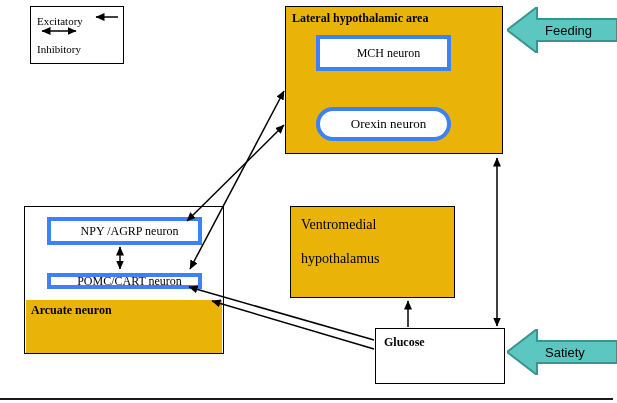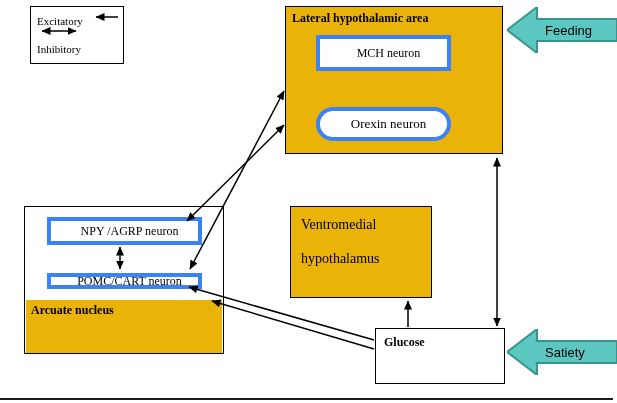--- a/index.html
+++ b/index.html
@@ -73,24 +73,24 @@
   </div>
 
   <div class="box white-bg" style="left:8px; top:206px; width:200px; height:148px;margin-left:16px;">
     <div class="abs gray-bg" style="left:1px; top:93px; width:196px; height:53px;"></div>
     <div class="neuron-box" style="left:22px; top:10px; width:155px; height:28px;">
       <span>NPY /AGRP neuron</span>
     </div>
     <div class="neuron-box" style="left:22px; top:66px; width:155px; height:16px;">
       <span>POMC/CART neuron</span>
     </div>
-    <div class="title abs" style="left:6px; top:96px;">Arcuate nucleus</div>
+    <div class="title abs" style="left:6px; top:96px;">Arcuate neuron</div>
   </div>
 
-  <div class="box gray-bg" style="left:290px; top:206px; width:142px; height:92px;">
+  <div class="box gray-bg" style="left:290px; top:206px; width:165px; height:92px;">
     <div class="vmh-text" style="top:10px;">Ventromedial</div>
     <div class="vmh-text" style="top:44px;">hypothalamus</div>
   </div>
 
   <div class="box white-bg" style="left:375px; top:328px; width:130px; height:56px;">
     <div class="title abs" style="left:8px; top:6px;">Glucose</div>
   </div>
 
   <svg class="block-arrow-svg" style="left:507px; top:7px;" width="110" height="46" viewBox="0 0 110 46">
     <polygon class="block-arrow-poly" points="0,23 30,0 30,12 110,12 110,34 30,34 30,46" fill="#5cc7c0"></polygon>

